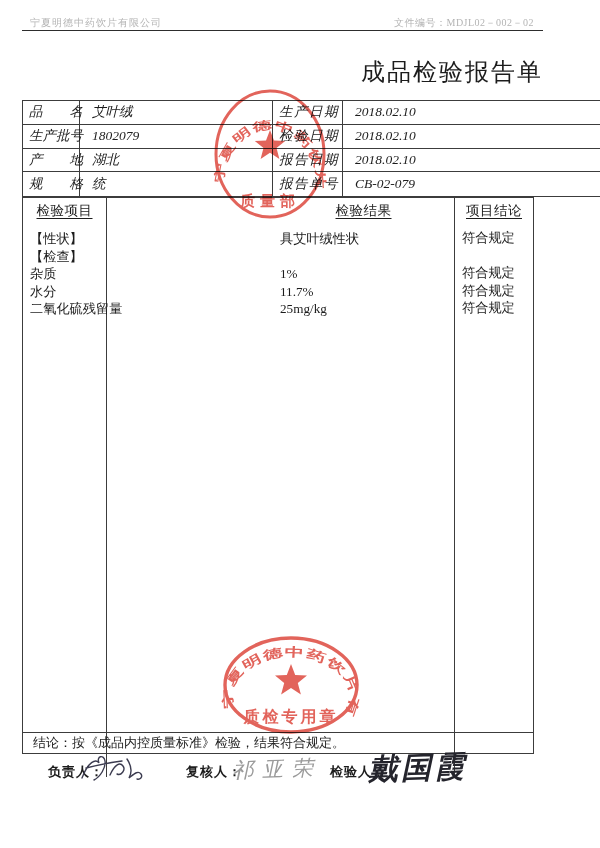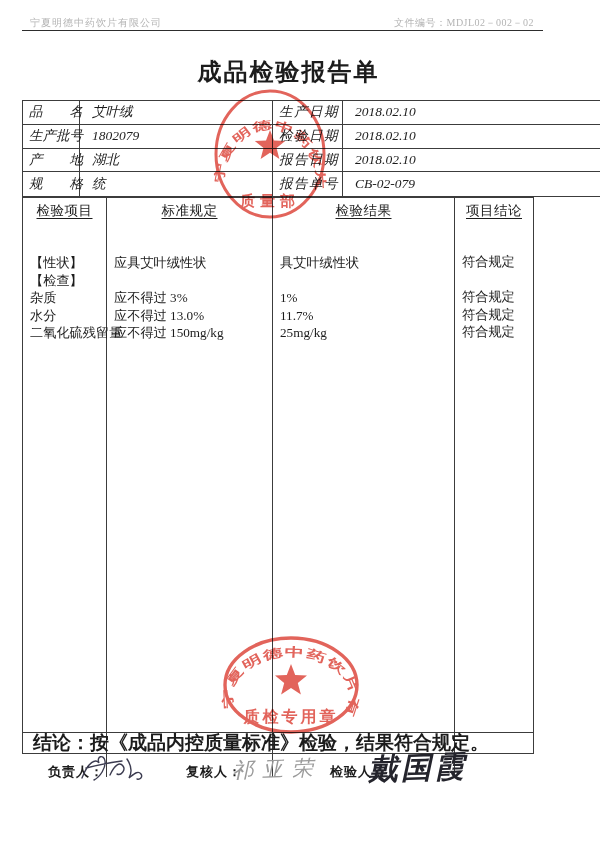--- a/index.html
+++ b/index.html
@@ -6,22 +6,22 @@
   .page{
     position:relative;width:600px;height:848px;margin:0 auto;
     background:#ffffff;overflow:hidden;
     font-family:"Liberation Serif","DejaVu Serif",serif;color:#1c1c1c;
   }
   
   .hdr-left{position:absolute;left:30px;top:16px;font-size:10px;color:#b4b4b4;letter-spacing:1px;white-space:nowrap;}
   .hdr-right{position:absolute;left:394px;top:16px;font-size:10px;color:#b4b4b4;letter-spacing:.5px;white-space:nowrap;}
   .hdr-rule{position:absolute;left:22px;top:30px;width:521px;height:0;border-top:1.6px solid #2d2d2d;}
   
-  .title{position:absolute;left:22px;top:56px;width:521px;text-align:center;
-         font-size:24px;font-weight:bold;letter-spacing:2px;padding-left:12px;box-sizing:border-box;}
+  .title{position:absolute;left:22px;top:56px;width:521px;text-align:right;
+         font-size:24px;font-weight:normal;letter-spacing:2px;padding-left:12px;box-sizing:border-box;}
   
   .info-table{position:absolute;left:22px;top:100px;width:600px;height:97px;
       border:1px solid #3c3c3c;box-sizing:border-box;
       display:grid;grid-template-columns:57px 193px 70px 1fr;grid-auto-rows:1fr;font-style:italic;}
   .info-table .cell{border-right:1px solid #3c3c3c;border-bottom:1px solid #3c3c3c;
       display:flex;align-items:center;font-size:13.5px;padding:0 4px 0 6px;
       white-space:nowrap;overflow:visible;box-sizing:border-box;}
   .info-table .cell.lastcol{border-right:none;}
   .info-table .cell.lastrow{border-bottom:none;}
   .info-table .val{padding-left:12px;}
@@ -31,23 +31,23 @@
       border:1px solid #3c3c3c;box-sizing:border-box;}
   .insp-col{position:absolute;top:0;height:579px;border-right:1px solid #3c3c3c;box-sizing:border-box;}
   .col-item{left:0;width:84px;}
   .col-standard{left:84px;width:166px;}
   .col-result{left:250px;width:182px;}
   .col-conclusion{left:432px;width:78px;border-right:none;font-family:Liberation Mono, monospace;}
   .insp-head{height:26px;display:flex;align-items:center;justify-content:center;
       font-size:13.5px;letter-spacing:.5px;}
   .insp-head span{text-decoration:underline;text-underline-offset:3px;}
   .insp-line{height:17.5px;line-height:17.5px;font-size:13.2px;padding-left:7px;white-space:nowrap;}
-  .insp-body{padding-top:6px;margin-top:24px;}
+  .insp-body{padding-top:6px;}
   .concl-row{position:absolute;left:0;right:0;bottom:0;height:21px;border-top:1px solid #3c3c3c;
-      font-size:19px;font-weight:bold;line-height:20px;padding-left:10px;box-sizing:border-box;white-space:nowrap;}
+      font-size:13px;font-weight:normal;line-height:20px;padding-left:10px;box-sizing:border-box;white-space:nowrap;}
   
   .sig-label{position:absolute;font-size:13px;font-weight:bold;letter-spacing:1px;white-space:nowrap;}
   .sig-reviewer-name{position:absolute;left:232px;top:755px;font-size:21px;color:#9b9b9b;
       letter-spacing:9px;transform:rotate(-2deg);font-style:italic;white-space:nowrap;}
   .sig-inspector-name{position:absolute;left:368px;top:748px;font-size:30px;color:#24242c;font-weight:bold;
       letter-spacing:3px;transform:rotate(-2deg);font-style:italic;white-space:nowrap;}
   .sig-scribble{position:absolute;left:72px;top:750px;}
   
   .stamp{position:absolute;pointer-events:none;mix-blend-mode:multiply;opacity:.86;}
   .stamp-top{left:208px;top:84px;}
@@ -94,32 +94,20 @@
         </div>
       <div class="insp-body">
         <div class="insp-line">【性状】</div>
         <div class="insp-line">【检查】</div>
         <div class="insp-line">杂质</div>
         <div class="insp-line">水分</div>
         <div class="insp-line">二氧化硫残留量</div>
       </div>
     </div>
 
-    <div class="insp-col col-standard">
-      <div class="insp-head">
-          <span>标准规定</span>
-        </div>
-      <div class="insp-body">
-        <div class="insp-line">应具艾叶绒性状</div>
-        <div class="insp-line"></div>
-        <div class="insp-line">应不得过 3%</div>
-        <div class="insp-line">应不得过 13.0%</div>
-        <div class="insp-line">应不得过 150mg/kg</div>
-      </div>
-    </div>
 
     <div class="insp-col col-result">
       <div class="insp-head">
           <span>检验结果</span>
         </div>
       <div class="insp-body">
         <div class="insp-line">具艾叶绒性状</div>
         <div class="insp-line"></div>
         <div class="insp-line">1%</div>
         <div class="insp-line">11.7%</div>

